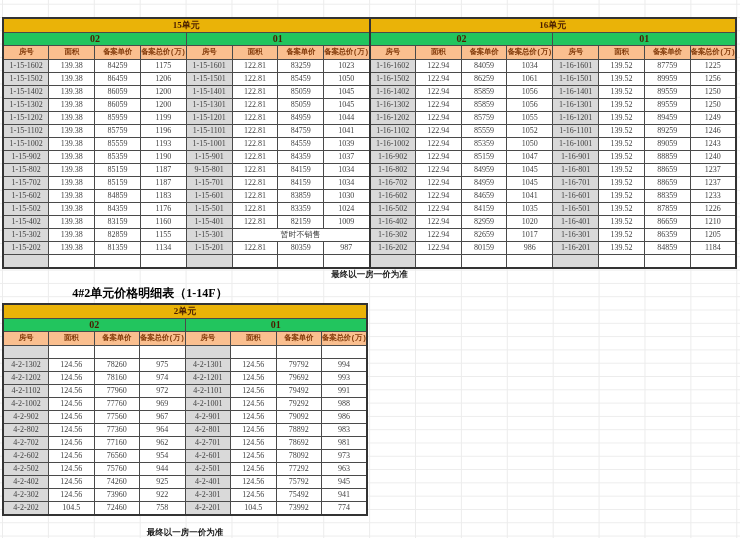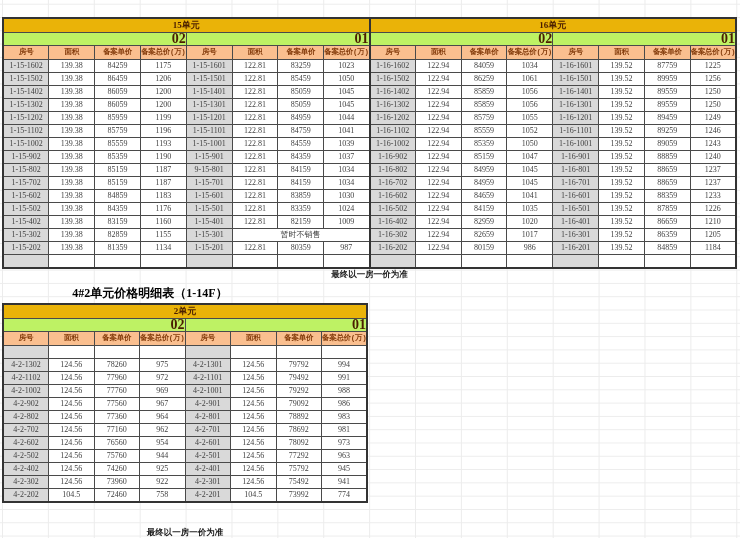--- a/index.html
+++ b/index.html
@@ -39,22 +39,22 @@
     overflow:hidden;white-space:nowrap;
   }
   .price-table td{
     height:12px;font-size:8px;line-height:10px;color:#3f3f3f;background:#fff;
   }
   .unit-row th{
     background:#eab308;color:#4a1e00;font-weight:bold;
     height:13px;font-size:9px;line-height:11px;
   }
   .group-row th{
-    background:#bef264;color:#4a1e00;font-weight:bold;
-    height:12px;font-size:14px;line-height:10px;text-align:right;
+    background:#22c55e;color:#4a1e00;font-weight:bold;
+    height:12px;font-size:10px;line-height:10px;
   }
   .colhead-row th{
     background:#FABF8F;color:#843C0C;font-weight:bold;
     height:13px;font-size:7.5px;line-height:9px;letter-spacing:-0.3px;font-family:Liberation Mono, monospace;
   }
   .price-table td.roomcol{background:#D9D9D9;}
   .price-table td.merged{background:#fff;font-size:8px;color:#3f3f3f;}
   .secdiv{border-left:2px solid #333 !important;}
 </style>
 </head>
@@ -452,20 +452,30 @@
         <td colspan="1" class="roomcol">4-2-1302</td>
         <td colspan="1">124.56</td>
         <td colspan="1">78260</td>
         <td colspan="1">975</td>
         <td colspan="1" class="roomcol">4-2-1301</td>
         <td colspan="1">124.56</td>
         <td colspan="1">79792</td>
         <td colspan="1">994</td>
       </tr>
       <tr>
+        <td colspan="1" class="roomcol">4-2-1202</td>
+        <td colspan="1">124.56</td>
+        <td colspan="1">78160</td>
+        <td colspan="1">974</td>
+        <td colspan="1" class="roomcol">4-2-1201</td>
+        <td colspan="1">124.56</td>
+        <td colspan="1">79692</td>
+        <td colspan="1">993</td>
+      </tr>
+      <tr>
         <td colspan="1" class="roomcol">4-2-1102</td>
         <td colspan="1">124.56</td>
         <td colspan="1">77960</td>
         <td colspan="1">972</td>
         <td colspan="1" class="roomcol">4-2-1101</td>
         <td colspan="1">124.56</td>
         <td colspan="1">79492</td>
         <td colspan="1">991</td>
       </tr>
       <tr>

